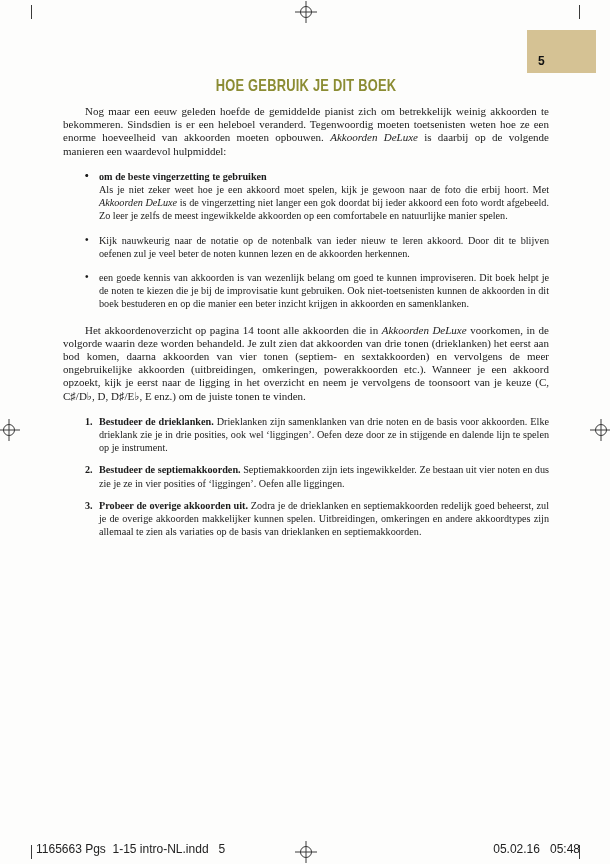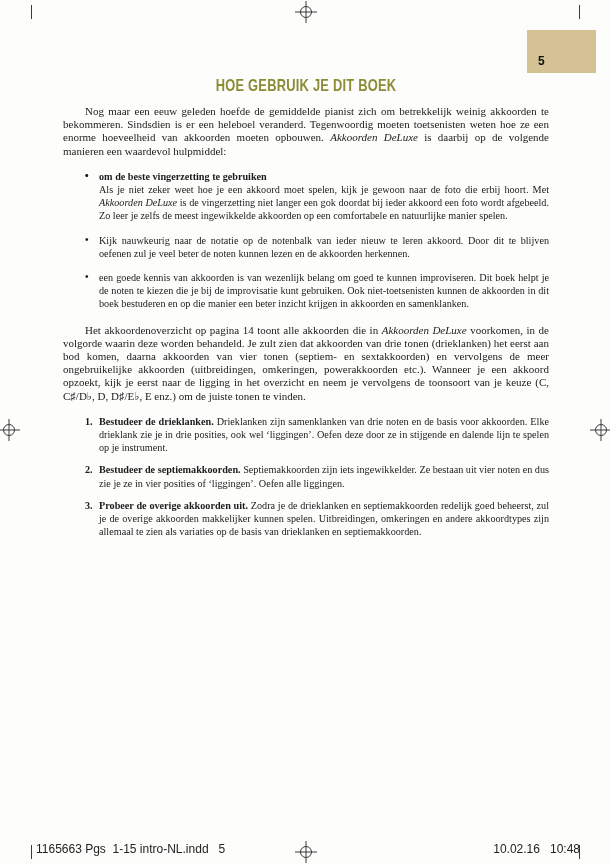--- a/index.html
+++ b/index.html
@@ -156,16 +156,16 @@
       <li>
         <span class="num">3.</span>
         <span class="lead">Probeer de overige akkoorden uit.</span>
         <span>Zodra je de drieklanken en septiemakkoorden redelijk goed beheerst, zul je de overige akkoorden makkelijker kunnen spelen. Uitbreidingen, omkeringen en andere akkoordtypes zijn allemaal te zien als variaties op de basis van drieklanken en septiemakkoorden.</span>
       </li>
     </ol>
   </div>
 
   <div class="footer">
     <span>1165663 Pgs  1-15 intro-NL.indd   5</span>
-    <span>10.02.16   10:48</span>
+    <span>05.02.16   05:48</span>
   </div>
 
 </div>
 
 </body></html>

